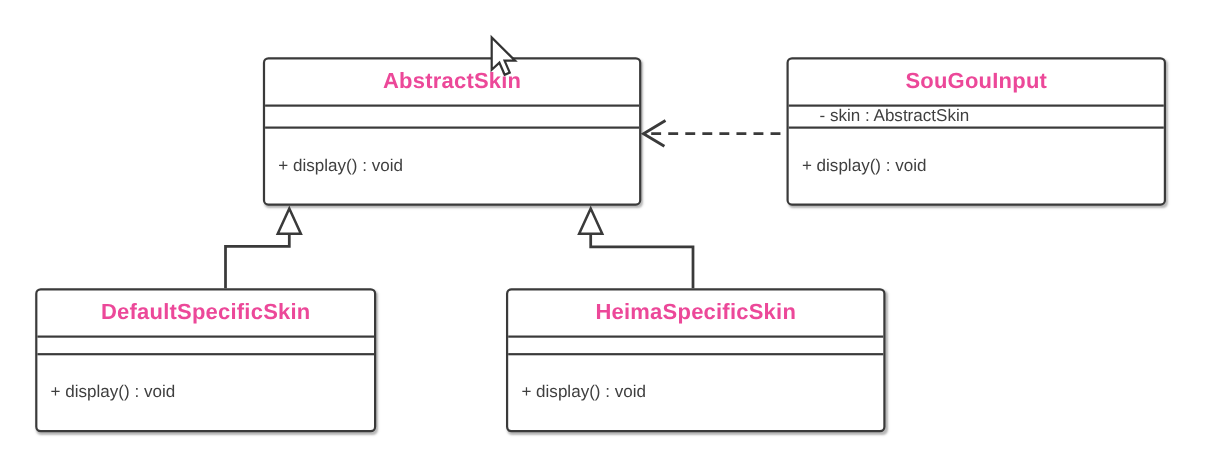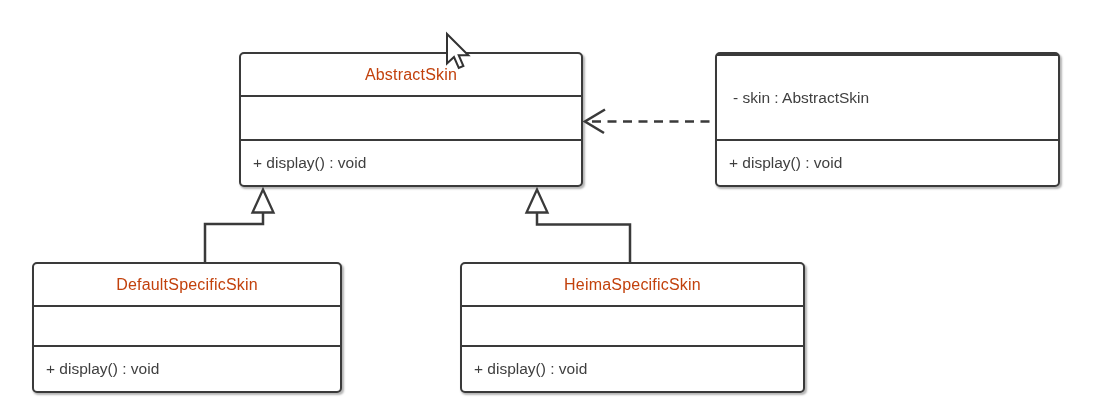--- a/index.html
+++ b/index.html
@@ -8,29 +8,29 @@
     overflow:hidden; font-family:"Liberation Sans", sans-serif;
   }
   .uml-class {
     position:absolute; background:#ffffff; box-sizing:border-box;
     border:2.5px solid #3a3a3a; border-radius:5px;
     box-shadow:1.5px 2px 2px rgba(90,90,90,0.45);
     display:flex; flex-direction:column; color:#3f3f3f;
   }
   .uml-class .title-row {
     height:41px; flex:0 0 41px; display:flex; align-items:center; justify-content:center;
-    font-weight:normal; font-size:16px; color:#c2410c; letter-spacing:0.2px;
+    font-weight:bold; font-size:20px; color:#ec4899; letter-spacing:0.2px;
   }
   .uml-class .attrs-row {
     flex:1 1 auto; border-top:2px solid #3a3a3a; display:flex; align-items:center;
-    padding:0 16px; font-size:15.5px;
+    padding:0 28px; font-size:15.5px;
   }
   .uml-class .methods-row {
     flex:0 0 44px; border-top:2px solid #3a3a3a; display:flex; align-items:center;
-    padding:0 12px; font-size:15.5px;text-align:center;
+    padding:12px 12px; font-size:15.5px;text-align:center;
   }
   .connector-layer {
     position:absolute; left:0; top:0; width:1110px; height:416px;
     pointer-events:none;
   }
 </style>
 </head>
 <body>
 
 <div class="canvas">
@@ -39,20 +39,21 @@
     <div class="title-row">AbstractSkin</div>
     <div class="attrs-row">
       <span></span>
     </div>
     <div class="methods-row">
       <span>+ display() : void</span>
     </div>
   </div>
 
   <div class="uml-class" style="left:715px; top:52px; width:345px; height:135px;">
+    <div class="title-row">SouGouInput</div>
     <div class="attrs-row">
       <span>- skin : AbstractSkin</span>
     </div>
     <div class="methods-row">
       <span>+ display() : void</span>
     </div>
   </div>
 
   <div class="uml-class" style="left:32px; top:262px; width:310px; height:131px;">
     <div class="title-row">DefaultSpecificSkin</div>

